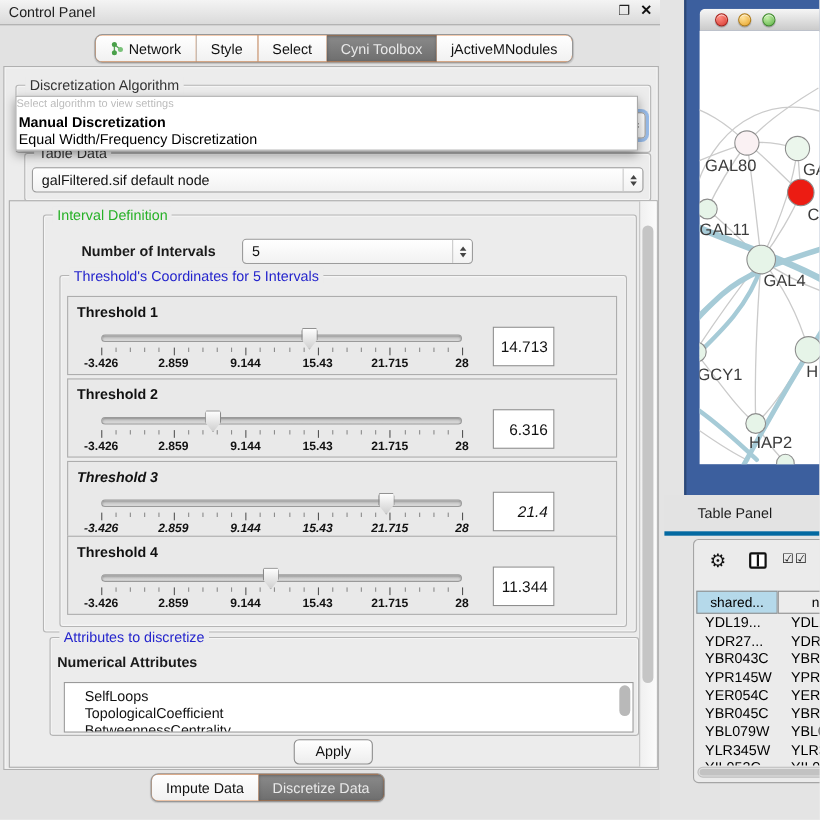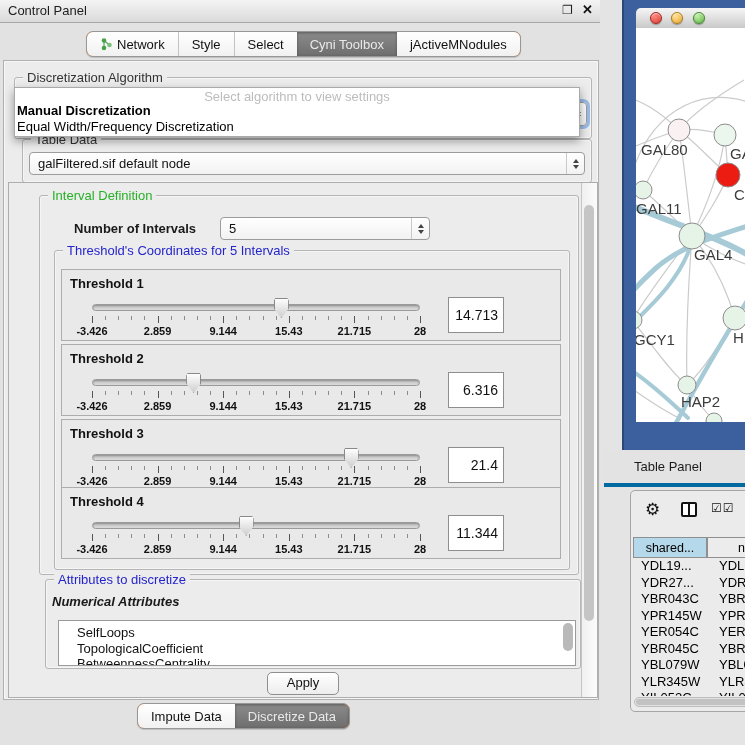--- a/index.html
+++ b/index.html
@@ -51,22 +51,22 @@
     border-left:1px solid #c9c9c9;}
   .combo .arrows i{width:0;height:0;border-left:3.5px solid transparent;
     border-right:3.5px solid transparent;}
   .combo .arrows .up{border-bottom:4.5px solid #444;}
   .combo .arrows .dn{border-top:4.5px solid #444;}
   .combo.focused{box-shadow:0 0 0 3px rgba(106,159,229,.65);}
 
   
   #algo-popup{left:14px;top:87px;width:564px;height:48px;background:#fff;
     border:1px solid #a9a9a9;box-shadow:0 4px 9px rgba(0,0,0,.38);z-index:30;}
-  #algo-placeholder{position:absolute;top:1px;left:0;width:100%;text-align:center;
-    font-size:13px;color:#bcbcbc;}
+  #algo-placeholder{position:absolute;top:1px;left:0;width:100%;
+    font-size:10px;color:#bcbcbc;}
   .algo-option{position:absolute;left:2px;font-size:13px;color:#000;white-space:nowrap;}
   .algo-option.hl{font-weight:bold;}
 
   
   #scrollpane{left:8px;top:182px;width:590px;height:516px;border:1px solid #adadad;
     background:#ececec;box-sizing:border-box;}
   #v-scrollbar{position:absolute;right:0;top:0;width:15px;height:514px;
     background:linear-gradient(to right,#f0f0f0,#fbfbfb);border-left:1px solid #c6c6c6;}
   #v-thumb{position:absolute;left:2px;top:22px;width:10px;height:416px;
     background:#c5c5c5;border-radius:6px;}
@@ -311,21 +311,21 @@
               <div class="tick-labels">
                 <span class="tick-lab" style="left: 0px;">-3.426</span>
                 <span class="tick-lab" style="left: 65.6px;">2.859</span>
                 <span class="tick-lab" style="left: 131.2px;">9.144</span>
                 <span class="tick-lab" style="left: 196.8px;">15.43</span>
                 <span class="tick-lab" style="left: 262.4px;">21.715</span>
                 <span class="tick-lab" style="left: 328px;">28</span>
               </div>
               <div class="value-box">6.316</div>
             </div>
-            <div class="threshold-panel" style="top: 168px;">
+            <div class="threshold-panel" style="top: 168px; font-style: italic;">
               <div class="th-label">Threshold 3</div>
               <div class="track-wrap">
                 <div class="track"></div>
                 <div class="thumb" style="left: 251.614px;"></div>
               </div>
               <div class="ticks">
                 <span class="tick major" style="left: 0px;"></span>
                 <span class="tick minor" style="left: 13.12px;"></span>
                 <span class="tick minor" style="left: 26.24px;"></span>
                 <span class="tick minor" style="left: 39.36px;"></span>
@@ -405,21 +405,21 @@
                 <span class="tick-lab" style="left: 328px;">28</span>
               </div>
               <div class="value-box">11.344</div>
             </div>
           </div>
       </div>
     </div>
 
     <div class="fieldset" style="left:36px;top:396px;width:534px;height:88px;">
       <span class="legend blue">Attributes to discretize</span>
-      <span class="abs" style="left:6px;top:14px;font-size:13px;font-weight:bold;font-style:italic;">Numerical Attributes</span>
+      <span class="abs" style="left:6px;top:14px;font-size:13px;font-weight:bold;">Numerical Attributes</span>
       <div id="attr-list">
         <div id="attr-items" style="padding-top:4px;">
             <div class="attr-item">SelfLoops</div>
             <div class="attr-item">TopologicalCoefficient</div>
             <div class="attr-item">BetweennessCentrality</div>
           </div>
         <div id="attr-scroll"></div>
       </div>
     </div>
 

